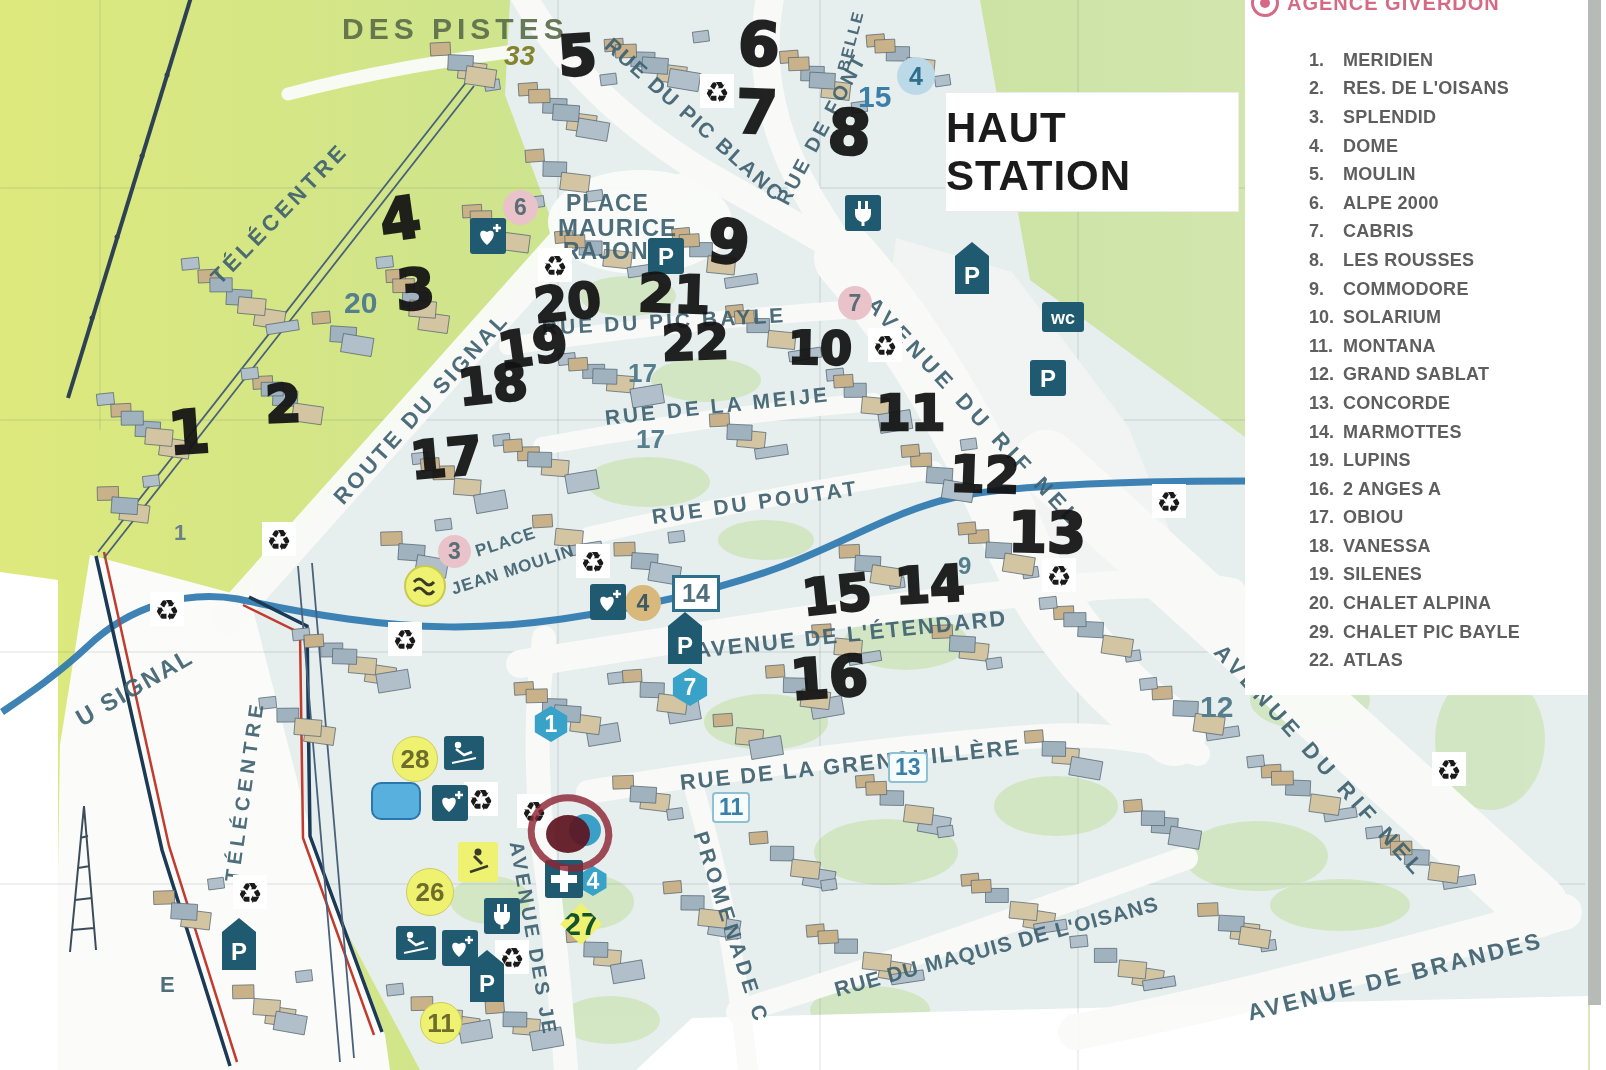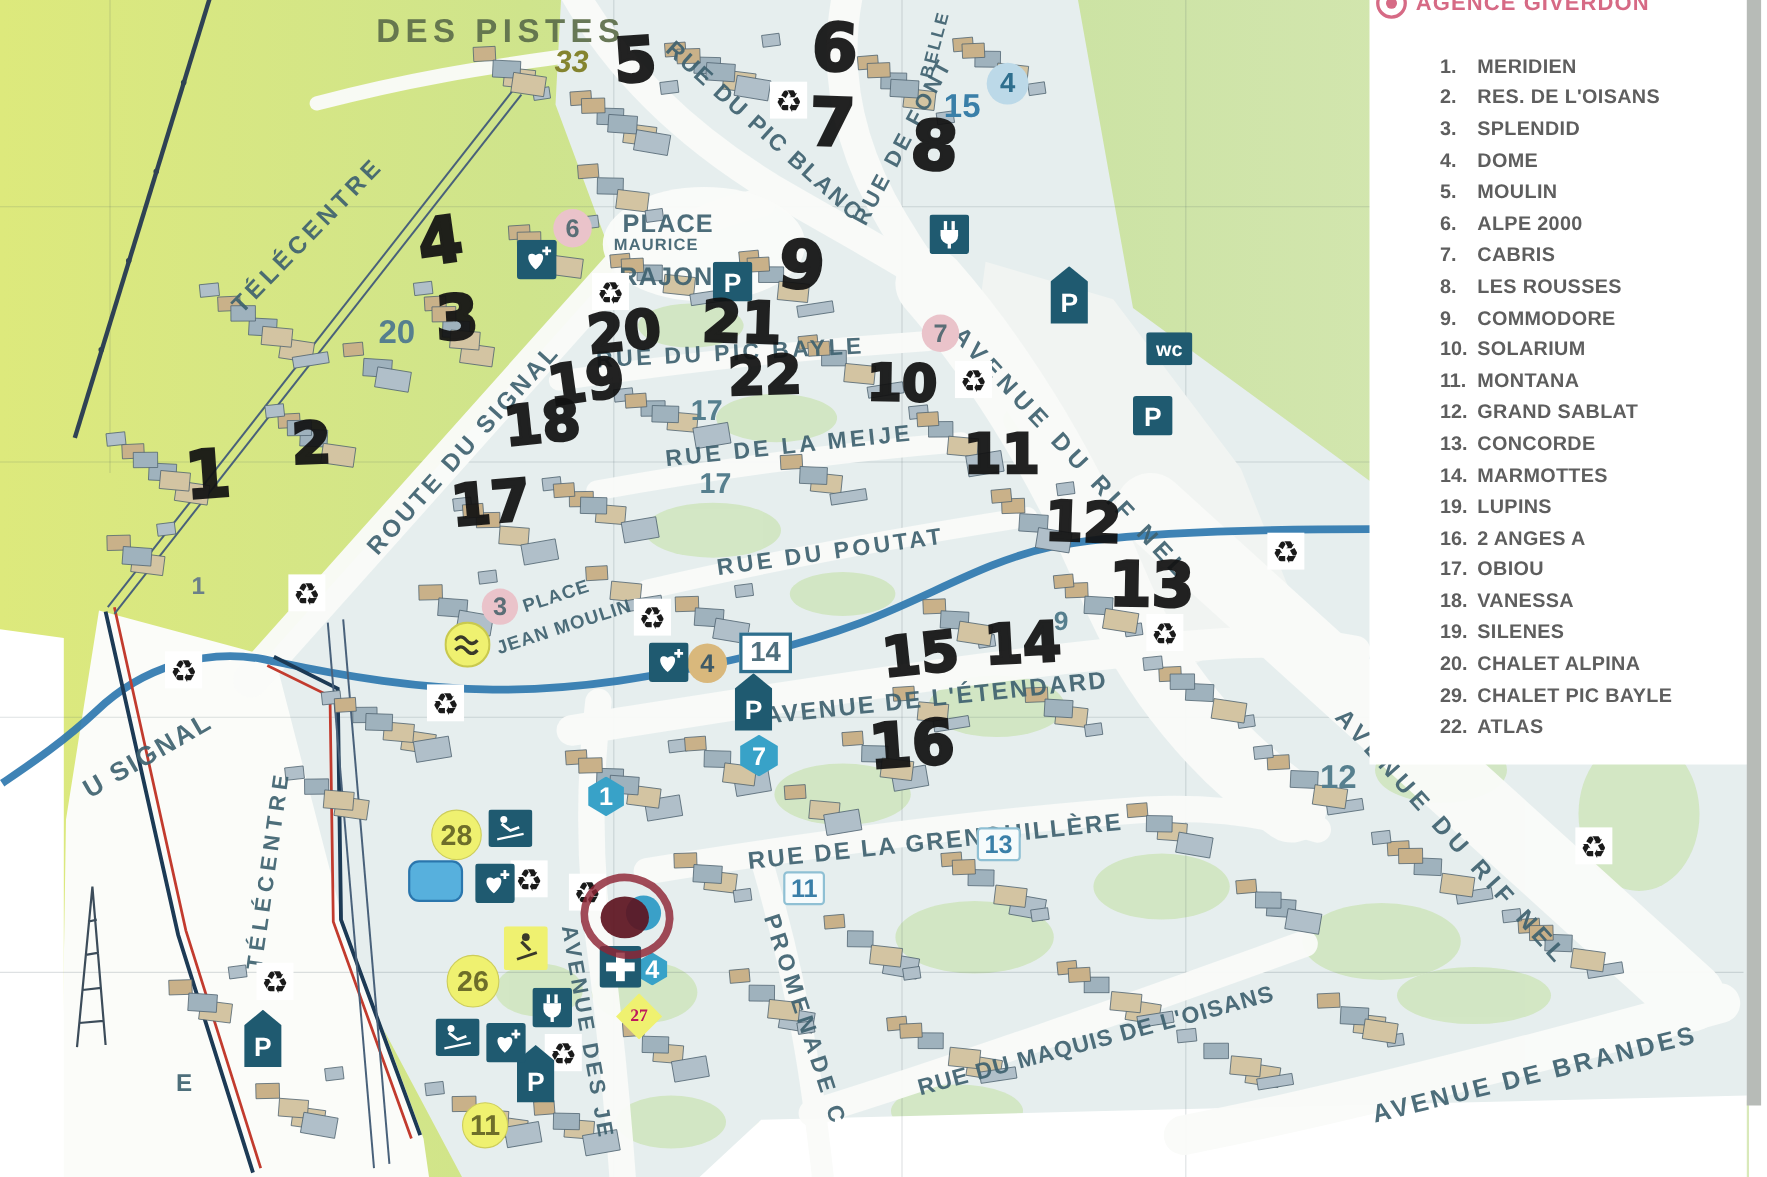--- a/index.html
+++ b/index.html
@@ -17,21 +17,21 @@
   .badge{position:absolute;display:flex;align-items:center;justify-content:center;
     font-weight:bold;font-family:"Liberation Sans",sans-serif;}
   .b-olive{color:#84842f;font-style:italic;}
   .b-slate{color:#567f8e;}
   .b-slate-sm{color:#6b8089;}
   .b-blue{color:#3a7fa8;}
   .b-circle-pink{background:#eac3ca;border-radius:50%;color:#5a6e76;font-size:23px;}
   .b-circle-blue{background:#bcd9e8;border-radius:50%;color:#2e6f8e;font-size:25px;}
   .b-circle-tan{background:#d9b87c;border-radius:50%;color:#3e5a66;font-size:23px;}
   .b-circle-yellow{background:#eff170;border-radius:50%;color:#6e6e2a;font-size:26px;border:1px solid #cdcd5a;}
-  .b-diamond-yellow{background:#eff170;clip-path:polygon(50% 0,100% 50%,50% 100%,0 50%);color:#be185d;font-size:16px;font-family:Liberation Serif, serif;}
+  .b-diamond-yellow{background:#eff170;clip-path:polygon(50% 0,100% 50%,50% 100%,0 50%);color:#14532d;font-size:32px;}
   .b-hex-blue{background:#38a2c8;clip-path:polygon(50% 0%,95% 27%,95% 73%,50% 100%,5% 73%,5% 27%);color:#fff;font-size:23px;}
   .b-tag{background:#f6fbfc;border:2px solid #8fc0d4;border-radius:4px;color:#3a7fa8;font-size:23px;padding:0 5px;}
   .b-frame{background:#fff;border:3px solid #2e6f8e;color:#50707e;font-size:25px;padding:1px 7px;}
   .micon{position:absolute;}
   
   .haut-box{position:absolute;left:945px;top:92px;width:292px;height:118px;background:#fff;
     border:1px solid #ececec;display:flex;align-items:center;justify-content:center;}
   .haut-box span{font-size:42px;font-weight:bold;letter-spacing:1px;color:#1b1b1b;}
   
   .panel{position:absolute;left:1245px;top:0;width:345px;height:695px;background:#fff;}
@@ -418,21 +418,21 @@
   </svg>
 
   <div id="streets">
       <div class="street-label olive" style="left: 342px; top: 12px; font-size: 30px; letter-spacing: 5px; transform: rotate(0deg);">DES PISTES</div>
       <div class="street-label" style="left: 215px; top: 268px; font-size: 22px; letter-spacing: 4px; transform: rotate(-46deg);">TÉLÉCENTRE</div>
       <div class="street-label" style="left: 232px; top: 870px; font-size: 20px; letter-spacing: 5px; transform: rotate(-82deg);">TÉLÉCENTRE</div>
       <div class="street-label" style="left: 608px; top: 30px; font-size: 21px; letter-spacing: 2px; transform: rotate(42deg);">RUE DU PIC BLANC</div>
       <div class="street-label" style="left: 782px; top: 192px; font-size: 20px; letter-spacing: 3px; transform: rotate(-62deg);">RUE DE FONT</div>
       <div class="street-label" style="left: 843px; top: 62px; font-size: 16px; letter-spacing: 2px; transform: rotate(-75deg);">BELLE</div>
       <div class="street-label" style="left: 566px; top: 190px; font-size: 23px; letter-spacing: 1px; transform: rotate(0deg);">PLACE</div>
-      <div class="street-label" style="left: 558px; top: 214px; font-size: 15px; letter-spacing: 1px; transform: rotate(0deg);">MAURICE</div>
+      <div class="street-label" style="left: 558px; top: 214px; font-size: 24px; letter-spacing: 1px; transform: rotate(0deg);">MAURICE</div>
       <div class="street-label" style="left: 563px; top: 238px; font-size: 23px; letter-spacing: 1px; transform: rotate(0deg);">RAJON</div>
       <div class="street-label" style="left: 542px; top: 316px; font-size: 21px; letter-spacing: 3px; transform: rotate(-3deg);">RUE DU PIC BAYLE</div>
       <div class="street-label" style="left: 605px; top: 406px; font-size: 21px; letter-spacing: 3px; transform: rotate(-6deg);">RUE DE LA MEIJE</div>
       <div class="street-label" style="left: 652px; top: 505px; font-size: 21px; letter-spacing: 3px; transform: rotate(-8deg);">RUE DU POUTAT</div>
       <div class="street-label" style="left: 870px; top: 288px; font-size: 22px; letter-spacing: 5px; transform: rotate(47deg);">AVENUE DU RIF NEL</div>
       <div class="street-label" style="left: 338px; top: 488px; font-size: 22px; letter-spacing: 3px; transform: rotate(-48deg);">ROUTE DU SIGNAL</div>
       <div class="street-label" style="left: 78px; top: 706px; font-size: 24px; letter-spacing: 2px; transform: rotate(-30deg);">U SIGNAL</div>
       <div class="street-label" style="left: 476px; top: 542px; font-size: 17px; letter-spacing: 1px; transform: rotate(-18deg);">PLACE</div>
       <div class="street-label" style="left: 452px; top: 580px; font-size: 17px; letter-spacing: 1px; transform: rotate(-18deg);">JEAN MOULIN</div>
       <div class="street-label" style="left: 695px; top: 638px; font-size: 22px; letter-spacing: 2px; transform: rotate(-6deg);">AVENUE DE L'ÉTENDARD</div>
@@ -643,20 +643,23 @@
       <div class="hw" style="left: 802px; top: 570px; font-size: 50px; transform: rotate(-6deg);">15</div>
       <div class="hw" style="left: 790px; top: 650px; font-size: 56px; transform: rotate(-4deg);">16</div>
       <div class="hw" style="left: 410px; top: 432px; font-size: 52px; transform: rotate(-5deg);">17</div>
       <div class="hw" style="left: 458px; top: 360px; font-size: 50px; transform: rotate(-6deg);">18</div>
       <div class="hw" style="left: 498px; top: 322px; font-size: 50px; transform: rotate(-8deg);">19</div>
       <div class="hw" style="left: 534px; top: 278px; font-size: 48px; transform: rotate(-6deg);">20</div>
       <div class="hw" style="left: 638px; top: 268px; font-size: 52px; transform: rotate(2deg);">21</div>
       <div class="hw" style="left: 662px; top: 318px; font-size: 48px; transform: rotate(-2deg);">22</div>
     </div>
 
+  <div class="haut-box">
+    <span>HAUT STATION</span>
+  </div>
 
   <div class="panel">
     <div class="agency">
       <span class="agency-logo"></span>
       <span class="agency-name">AGENCE GIVERDON</span>
     </div>
     <div class="legend" id="legend-list">
         <div class="legend-item">
           <span class="num">1.</span>
           <span class="nm">MERIDIEN</span>

